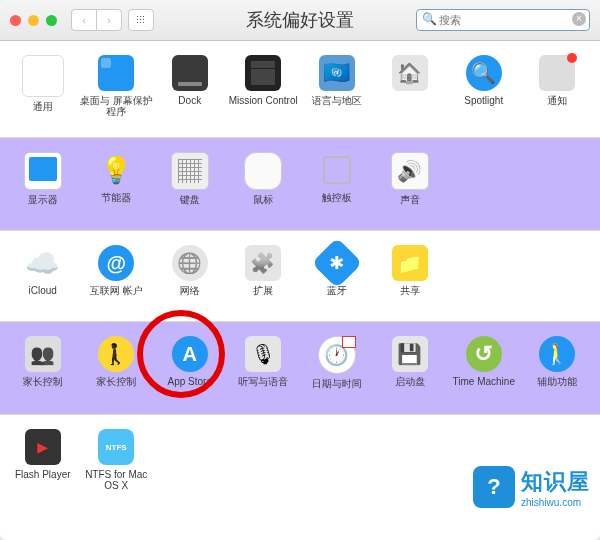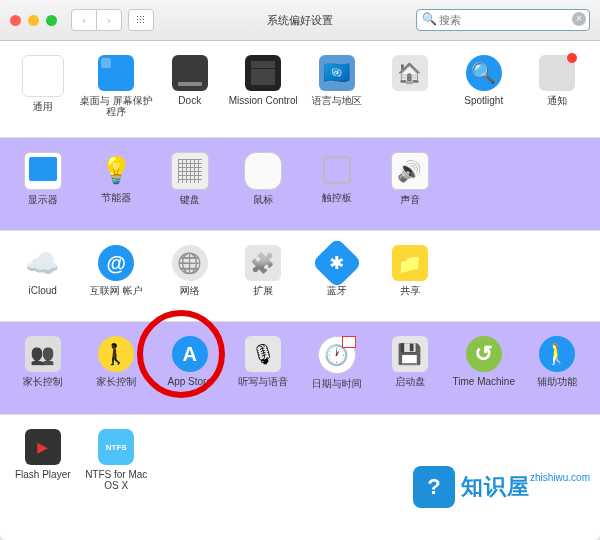--- a/index.html
+++ b/index.html
@@ -7,21 +7,21 @@
 .titlebar{height:40px;background:linear-gradient(#f5f5f5,#e8e8e8);border-bottom:1px solid #c5c5c5;display:flex;align-items:center;padding:0 10px;position:relative}
 .traffic{display:flex;gap:7px;align-items:center}
 .tl{width:11px;height:11px;border-radius:50%}
 .tl.r{background:#ff5f57}.tl.y{background:#ffbd2e}.tl.g{background:#28c940}
 .navseg{display:flex;margin-left:14px}
 .navbtn{width:24px;height:20px;border:1px solid #c9c9c9;background:#fff;display:flex;align-items:center;justify-content:center;font-size:11px;color:#bbb}
 .navbtn:first-child{border-radius:4px 0 0 4px;border-right:0}
 .navbtn:last-child{border-radius:0 4px 4px 0}
 .gridbtn{width:24px;height:20px;border:1px solid #c9c9c9;border-radius:4px;background:#fff;margin-left:6px;display:flex;align-items:center;justify-content:center}
 .gridbtn span{width:10px;height:10px;background-image:radial-gradient(#555 1px,transparent 1px);background-size:3px 3px}
-.title{position:absolute;left:50%;transform:translateX(-50%);font-size:11px;color:#3a3a3a}
+.title{position:absolute;left:50%;transform:translateX(-50%);font-size:18px;color:#3a3a3a}
 .search{margin-left:auto;position:relative}
 .search input{width:130px;height:20px;border-radius:4px;border:1px solid #7da0b6;padding:0 20px 0 22px;font-size:11px;outline:none;background:#fff}
 .sicon{position:absolute;left:6px;top:3px;color:#888;font-size:12px}
 .clearicon{position:absolute;right:4px;top:3px;width:14px;height:14px;border-radius:50%;background:#bbb;color:#fff;font-size:10px;line-height:14px;text-align:center}
 .body{overflow-y:auto;height:460px}
 .row{display:grid;grid-template-columns:repeat(8,1fr);padding:14px 6px;border-bottom:1px solid #ddd}
 .row.alt{background:#c4b5fd}
 .item{display:flex;flex-direction:column;align-items:center;gap:4px;cursor:pointer}
 .ic{width:36px;height:36px;border-radius:6px;display:flex;align-items:center;justify-content:center;font-size:20px;position:relative}
 .lbl{font-size:10px;color:#3a3a3a;text-align:center;line-height:11px;min-height:22px;word-break:break-word}
@@ -60,21 +60,21 @@
 .startup{background:#e5e5e5}.startup:before{content:'💾';filter:grayscale(1)}
 .timemachine{background:#8bc34a;border-radius:50%}.timemachine:before{content:'↺';color:#fff;font-size:22px;font-weight:bold}
 .a11y{background:#2196f3;border-radius:50%}.a11y:before{content:'🚶';color:#fff;filter:brightness(2)}
 
 .flash{background:#333}.flash:before{content:'▶';color:#e33;font-size:14px}
 .ntfs{background:#4fc3f7;border-radius:8px}.ntfs:before{content:'NTFS';font-size:8px;color:#fff;font-weight:bold}
 
 .circle{position:absolute;left:137px;top:310px;width:76px;height:76px;border:6px solid #e40000;border-radius:50%;pointer-events:none;z-index:10}
 .watermark{position:absolute;right:10px;bottom:32px;display:flex;align-items:center;gap:6px;z-index:20}
 .wm-icon{width:42px;height:42px;background:#1e8fd8;border-radius:8px;display:flex;align-items:center;justify-content:center;color:#fff;font-size:22px;font-weight:bold}
-.wm-text{display:flex;flex-direction:row}
+.wm-text{display:flex;flex-direction:column}
 .wm-title{font-size:22px;font-weight:bold;color:#1e8fd8;letter-spacing:1px}
 .wm-url{font-size:10px;color:#1e8fd8}
 </style>
 </head>
 <body>
 
 <div class="window">
   <div class="titlebar">
     <div class="traffic">
       <div class="tl r"></div>

